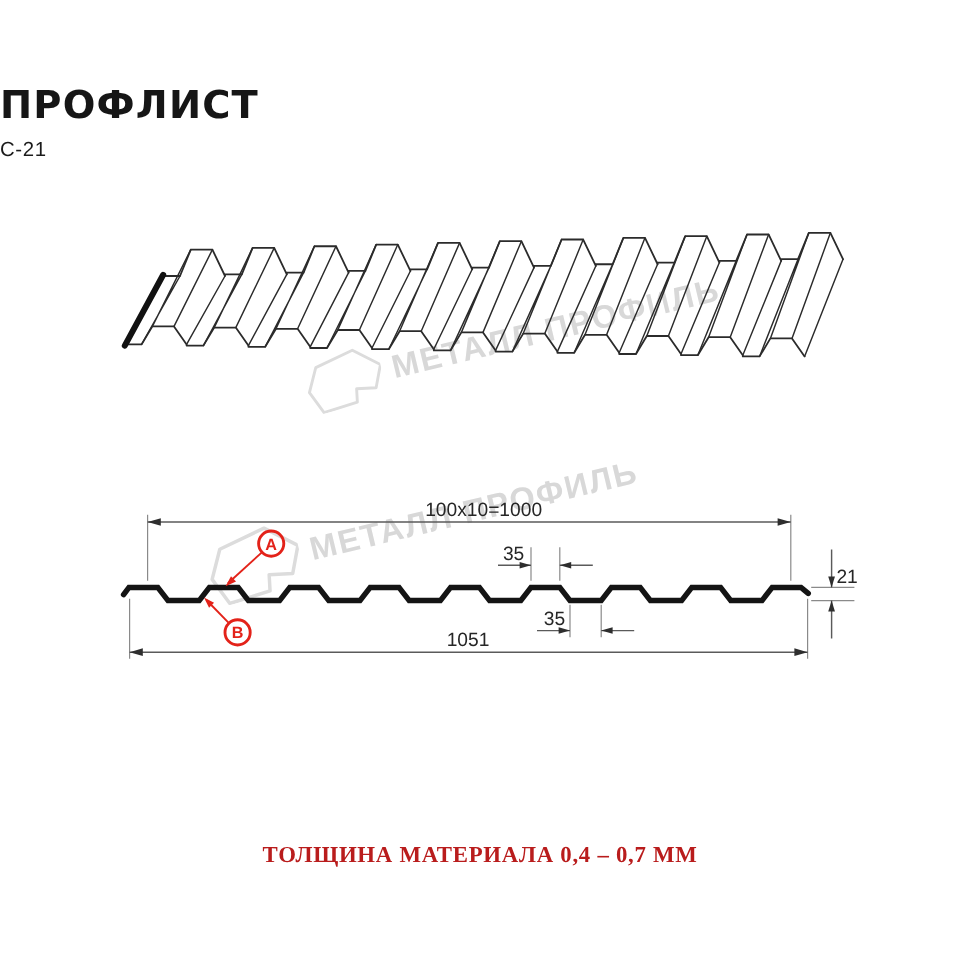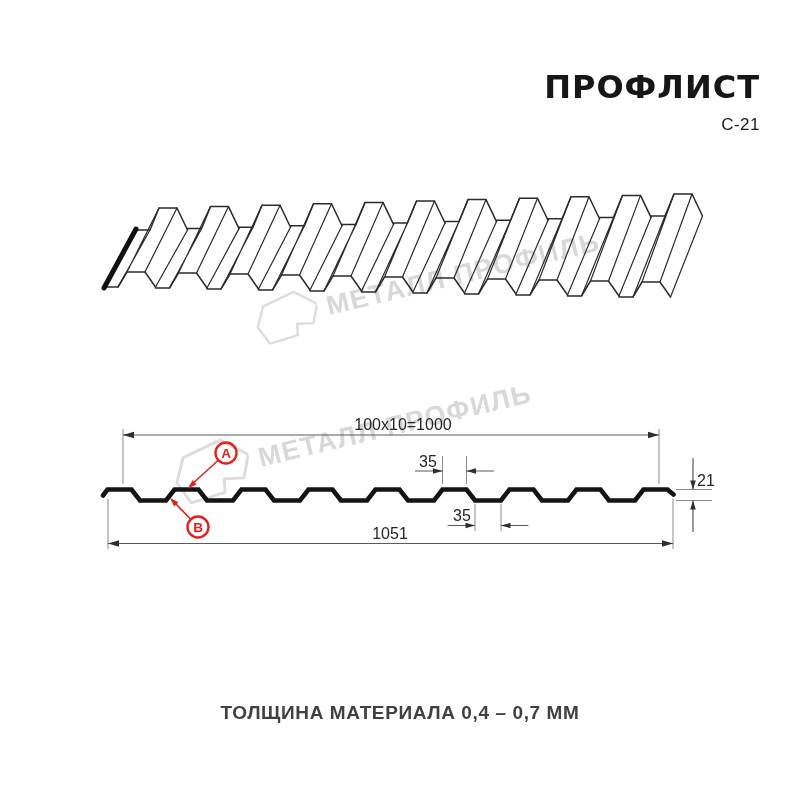--- a/index.html
+++ b/index.html
@@ -1,37 +1,37 @@
 <!DOCTYPE html>
 <html><head>
 <meta charset="utf-8">
 <style>
   html,body{margin:0;padding:0;background:#fff;}
   .page{position:relative;width:800px;height:800px;background:#ffffff;overflow:hidden;
         font-family:"Liberation Sans",sans-serif;}
-  header{position:absolute;top:0;left:0;width:760px;text-align:right;z-index:3;}
+  header{position:absolute;top:0;left:0;width:760px;text-align:left;z-index:3;}
   .title{margin:0;margin-top:68px;font-family:"DejaVu Sans",sans-serif;font-weight:700;
          font-size:32px;letter-spacing:1px;color:#161616;}
   .model{margin-top:9px;font-size:17px;font-weight:400;letter-spacing:.5px;color:#1b1b1b;}
   .watermark{position:absolute;display:flex;align-items:center;gap:9px;z-index:1;
              color:#d8d8d8;font-weight:700;font-size:27px;letter-spacing:1.5px;white-space:nowrap;
              transform:rotate(-13.5deg);transform-origin:left center;pointer-events:none;}
   .wm-a{left:254px;top:300px;}
   .wm-b{left:172px;top:450px;}
   .wm-logo{flex:0 0 auto;}
   svg.layer{position:absolute;left:0;top:0;z-index:2;}
   .dim-line{stroke:#5a5a5a;stroke-width:1.2;fill:none;}
   .ext-line{stroke:#8a8a8a;stroke-width:1;fill:none;}
   .arrow{fill:#2e2e2e;stroke:none;}
   .dim-text{fill:#262626;font-family:"Liberation Sans",sans-serif;font-size:16px;}
   .red{stroke:#e32219;fill:none;}
   .red-text{fill:#e32219;font-family:"Liberation Sans",sans-serif;font-size:13.5px;font-weight:700;}
   .red-arrow{fill:#e32219;stroke:none;}
   footer{position:absolute;left:0;top:702px;width:800px;text-align:center;z-index:3;}
-  .note{font-size:19px;font-weight:600;letter-spacing:.6px;color:#404040;}
+  .note{font-size:19px;font-weight:600;letter-spacing:.6px;color:#b91c1c;font-family:Liberation Serif, serif;}
 </style>
 </head>
 <body>
 
 <div class="page">
 
   <header>
     <h1 class="title">ПРОФЛИСТ</h1>
     <div class="model">С-21</div>
   </header>

